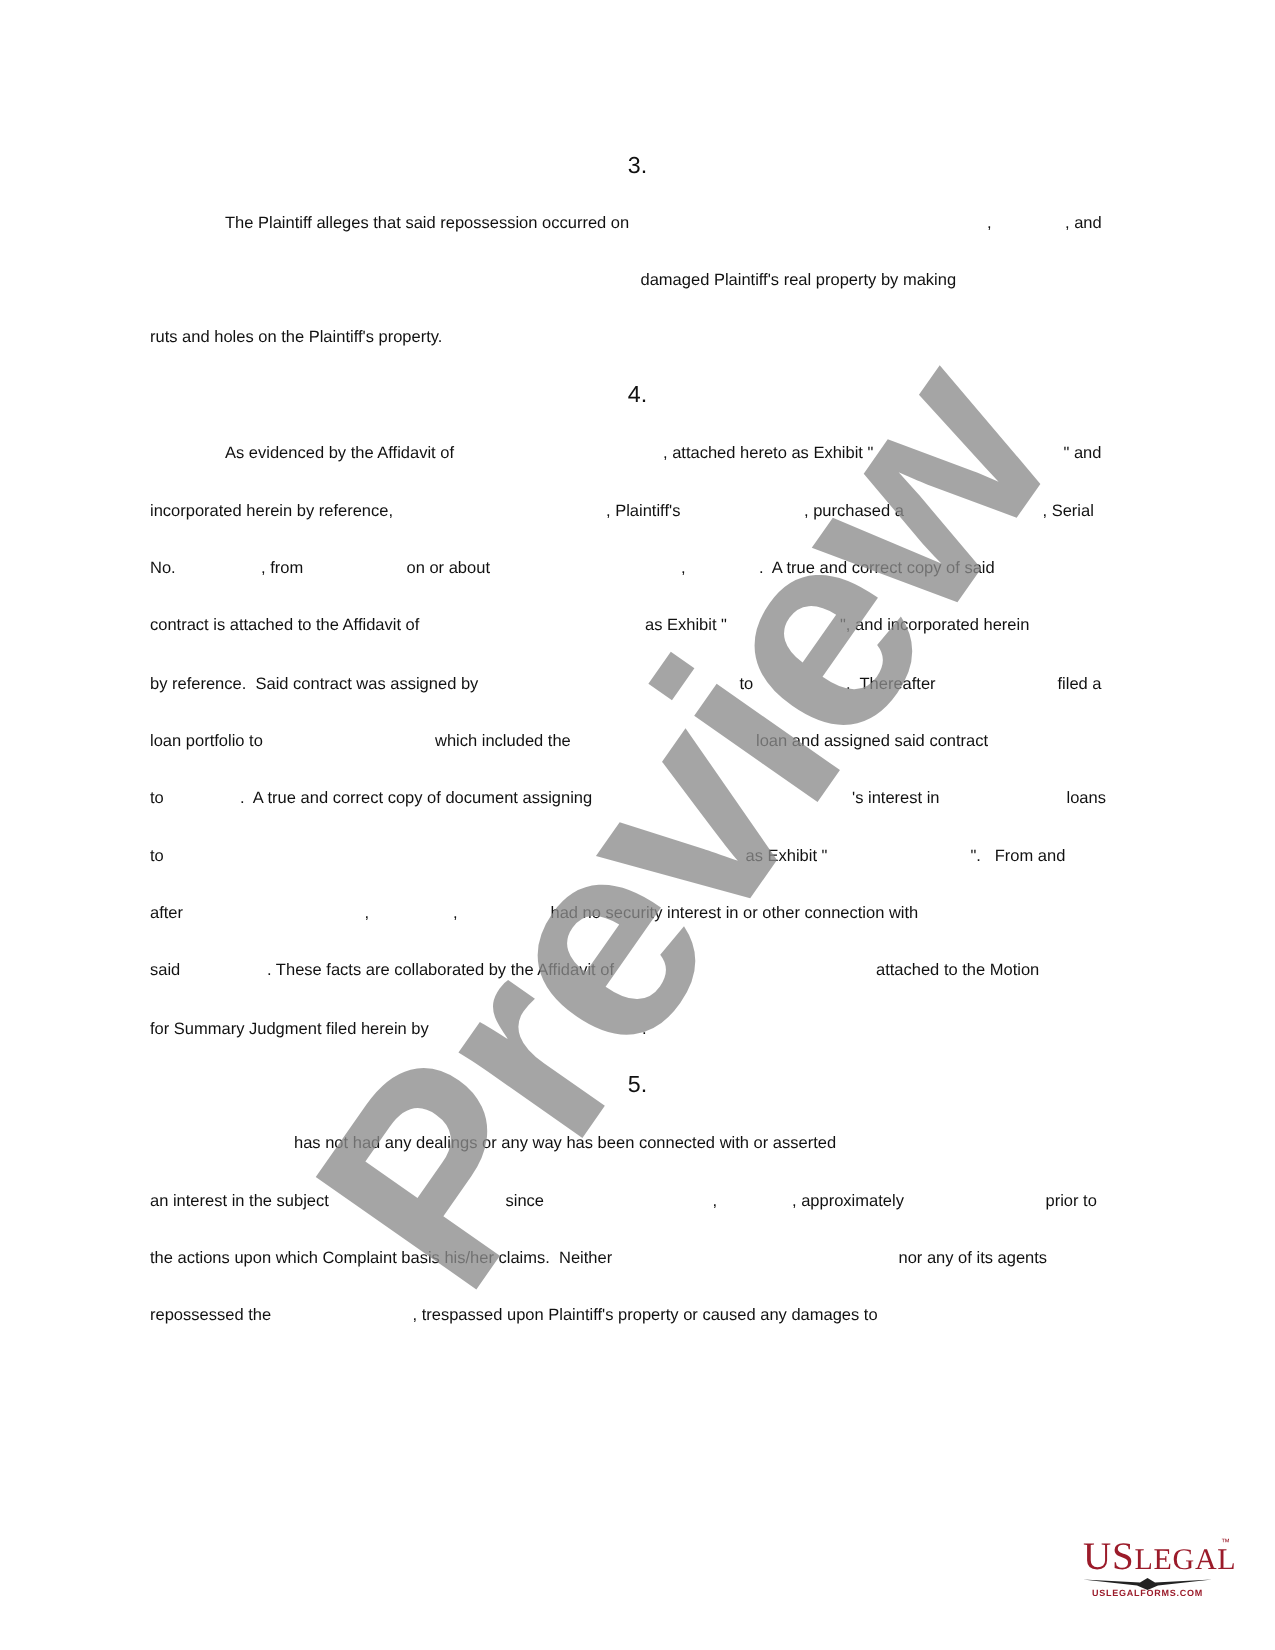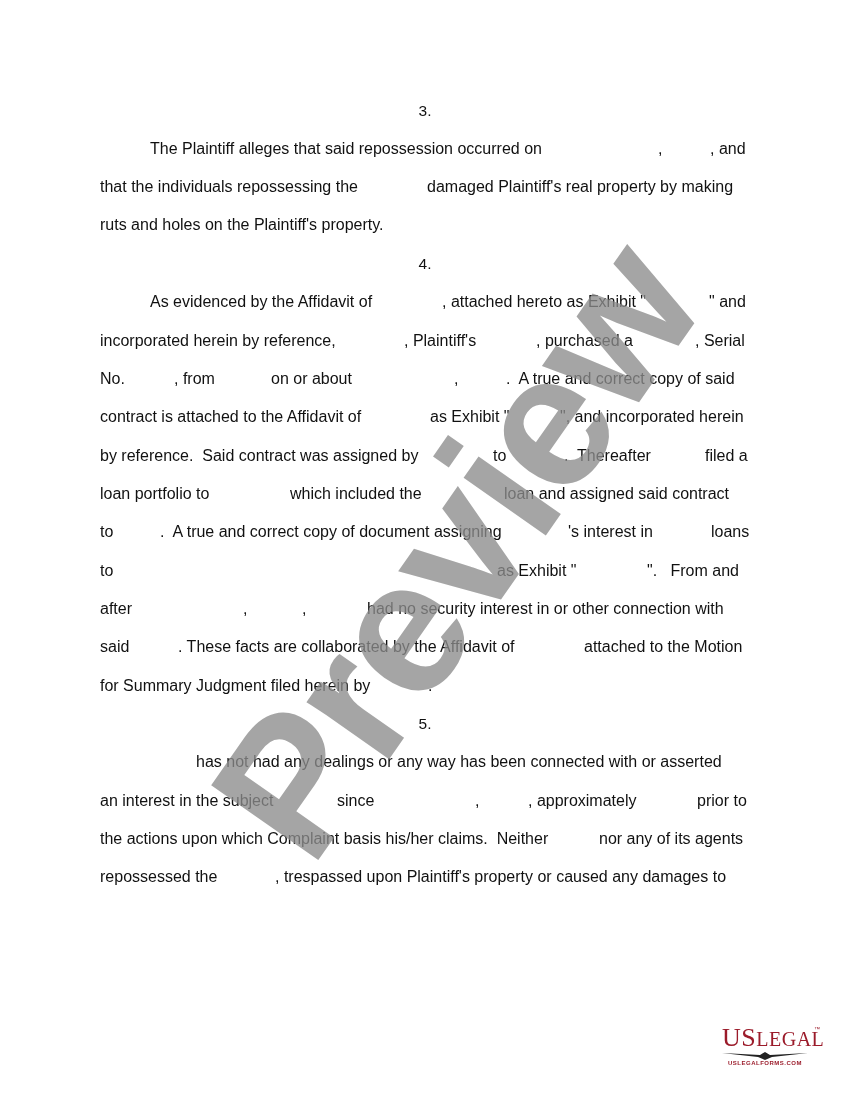--- a/index.html
+++ b/index.html
@@ -1,21 +1,21 @@
 <!DOCTYPE html>
 <html><head>
 <meta charset="utf-8">
 <style>
   html, body { margin: 0; padding: 0; background: #ffffff; }
   body { width: 850px; height: 1100px; position: relative; overflow: hidden; }
   .page { position: absolute; left: 0; top: 0; width: 850px; height: 1100px; background: #fff; }
   .ln { position: absolute; left: 0; top: 0; height: 20px; width: 850px; }
   .seg {
     position: absolute; top: 0; white-space: pre;
-    font-family: "Liberation Sans", sans-serif; font-size: 16px; line-height: 20px; color: #111;
+    font-family: "Liberation Sans", sans-serif; font-size: 11px; line-height: 20px; color: #111;
   }
   .num { position: absolute; width: 850px; left: 0; text-align: center;
     font-family: "Liberation Sans", sans-serif; font-size: 15.5px; line-height: 20px; color: #111; }
   .watermark {
     position: absolute; left: 95px; top: 455px; width: 720px; text-align: center;
     font-family: "Liberation Sans", sans-serif; font-weight: bold; font-size: 190px; line-height: 190px;
     color: rgba(140,140,140,0.78); transform: rotate(-55deg); transform-origin: 50% 50%;
     pointer-events: none; letter-spacing: -4px;
   }
   .logo { position: absolute; left: 706px; top: 1024px; width: 118px; height: 44px; }
@@ -32,21 +32,20 @@
 
 <div class="page">
 
   <div class="num" style="top:101px">3.</div>
   <div class="ln" style="top:139px">
     <span class="seg" style="left:150px">The Plaintiff alleges that said repossession occurred on</span>
     <span class="seg" style="left:658px">,</span>
     <span class="seg" style="left:710px">, and</span>
   </div>
   <div class="ln" style="top:177px">
-    <span class="seg" style="left:100px">that the individuals repossessing the</span>
     <span class="seg" style="left:427px">damaged Plaintiff's real property by making</span>
   </div>
   <div class="ln" style="top:215px">
     <span class="seg" style="left:100px">ruts and holes on the Plaintiff's property.</span>
   </div>
 
   <div class="num" style="top:254px">4.</div>
   <div class="ln" style="top:292px">
     <span class="seg" style="left:150px">As evidenced by the Affidavit of</span>
     <span class="seg" style="left:442px">, attached hereto as Exhibit "</span>

